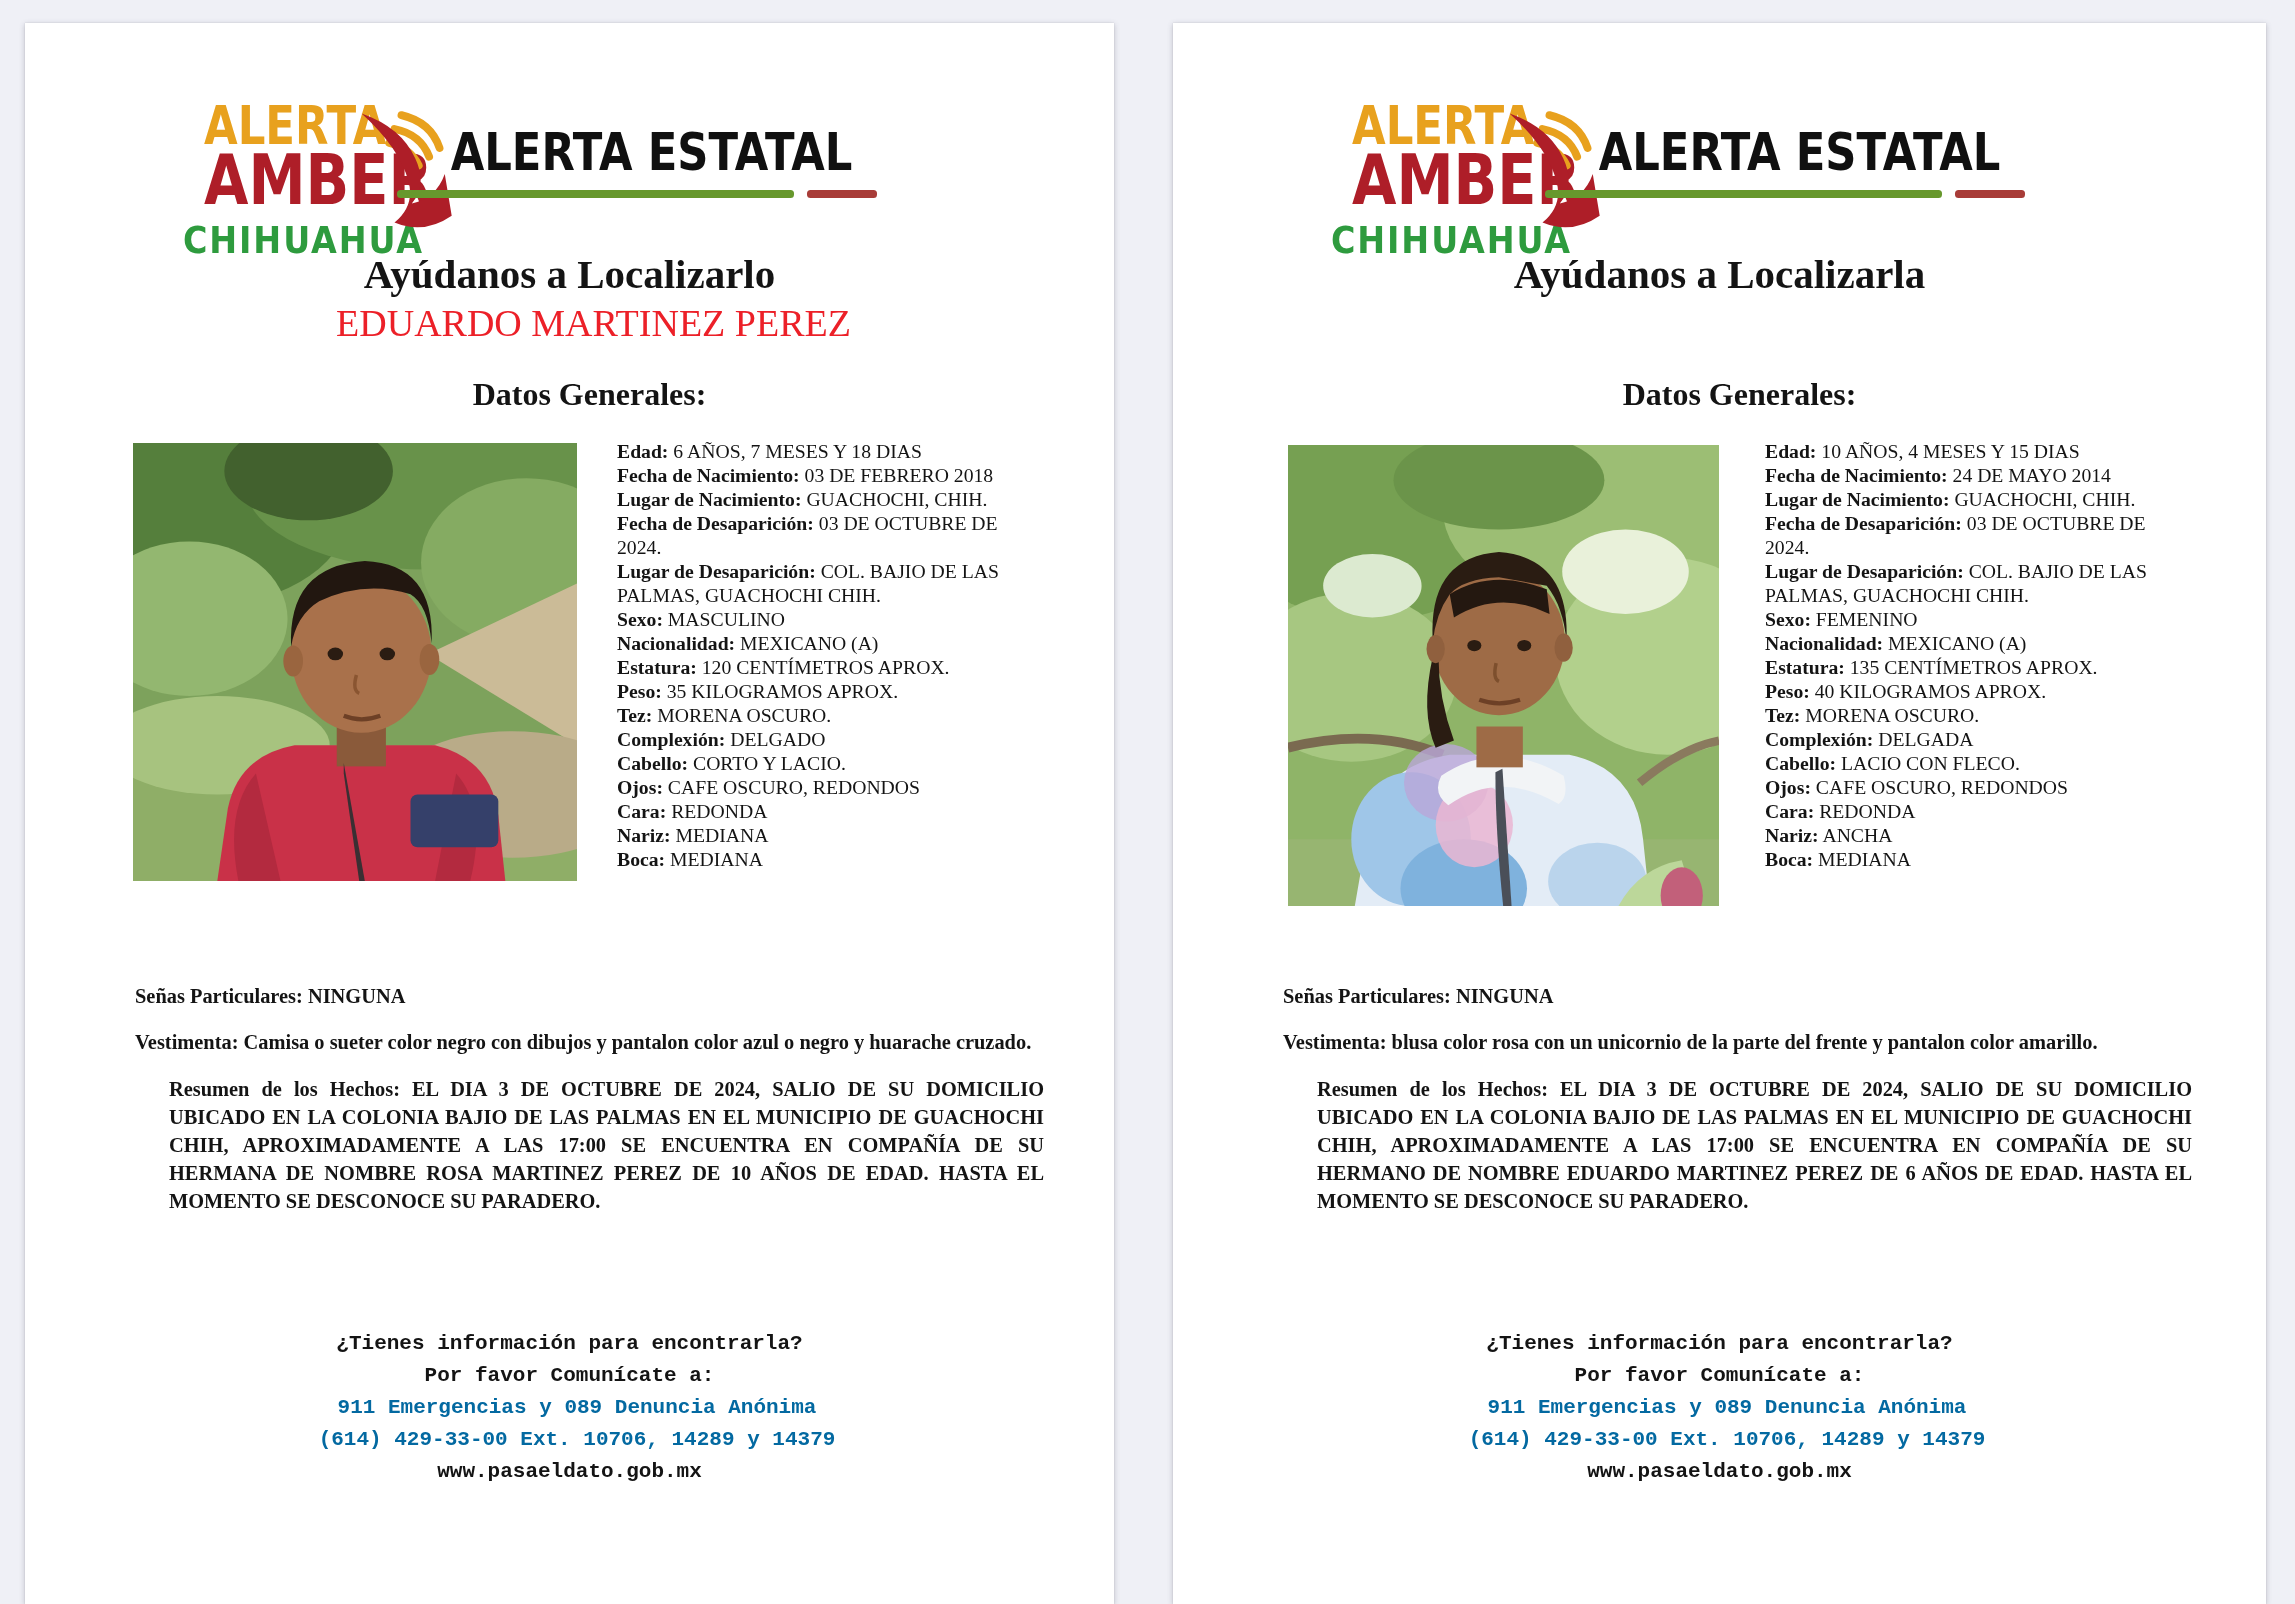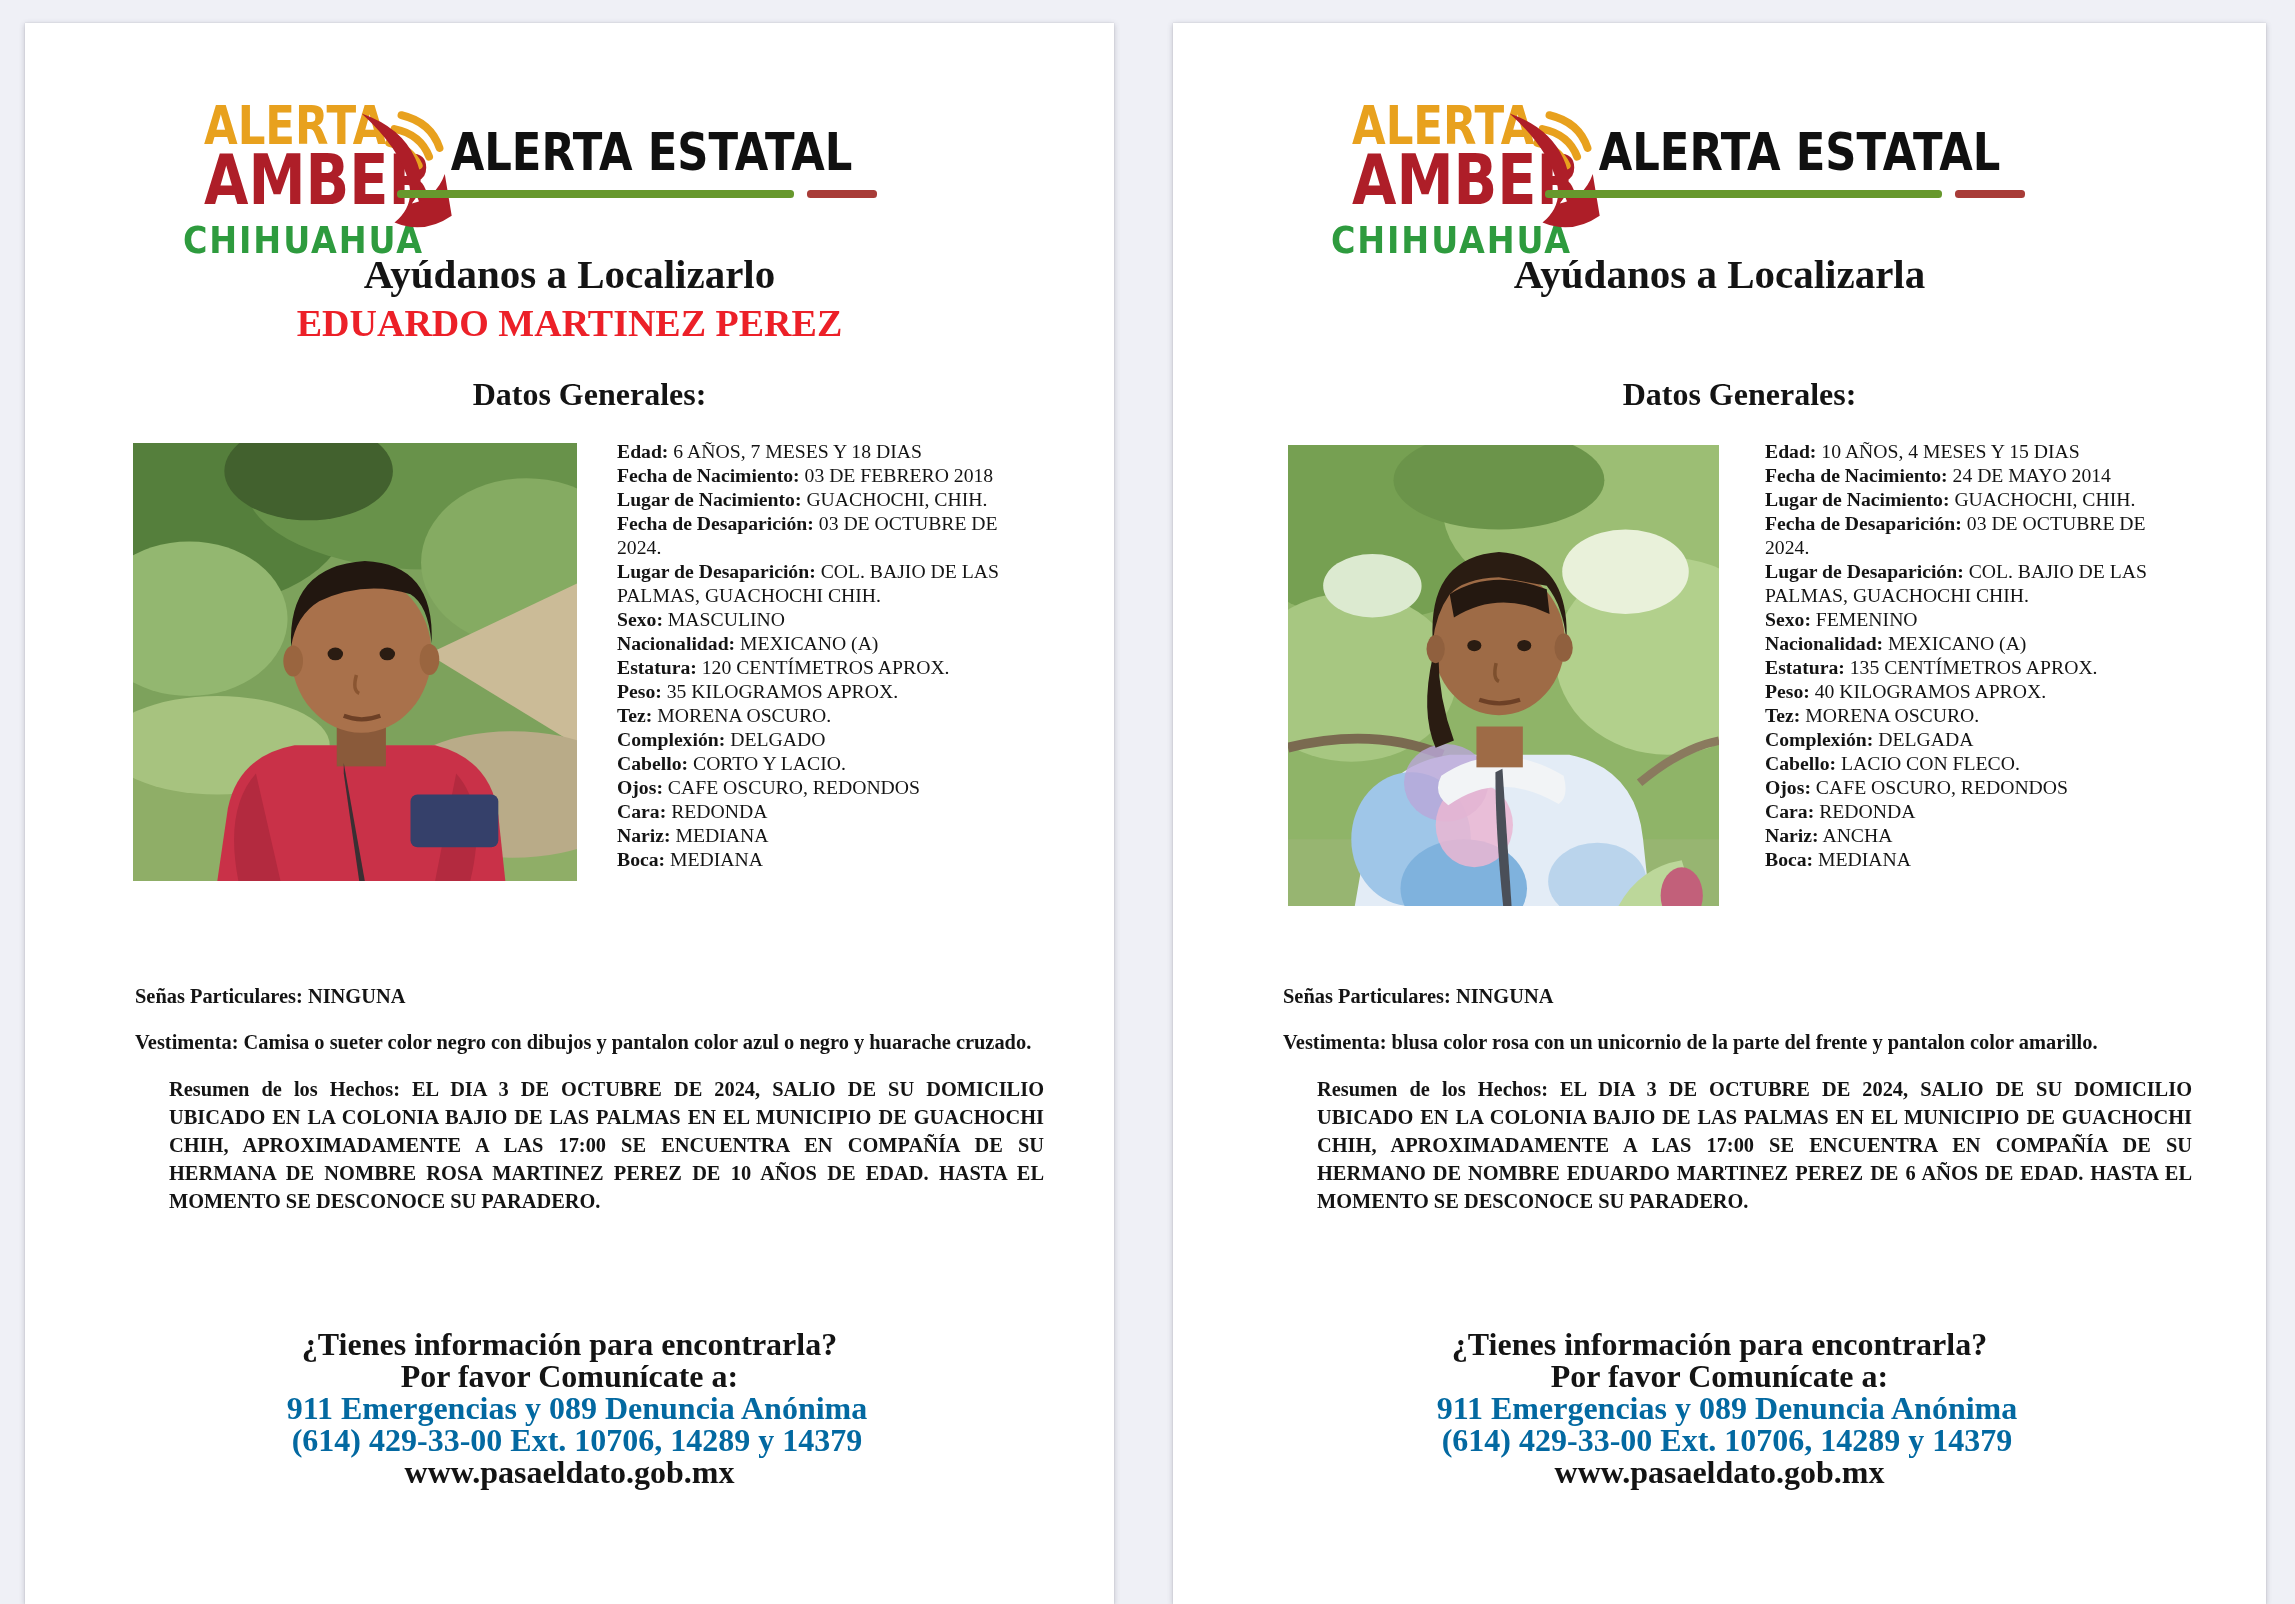--- a/index.html
+++ b/index.html
@@ -40,39 +40,39 @@
     position:absolute;left:394px;top:104px;width:422px;text-align:center;
     font-family:"DejaVu Sans","Liberation Sans",sans-serif;font-weight:800;
     font-size:51px;line-height:1;color:#101010;white-space:nowrap;
     transform:scaleX(.85);transform-origin:center top;
   }
   .rule-green{position:absolute;left:372px;top:167px;width:397px;height:7.7px;background:#67982d;border-radius:3.5px;}
   .rule-red{position:absolute;left:782px;top:167px;width:70px;height:7.7px;background:#a83c38;border-radius:3.5px;}
 
   
   .help-title{position:absolute;left:0;width:100%;top:229px;text-align:center;font-weight:700;font-size:41px;line-height:1.1;}
-  .victim-name{position:absolute;left:0;width:100%;top:280px;text-align:center;font-weight:700;font-size:38px;line-height:1.1;color:#ec2028;}
+  .victim-name{position:absolute;left:0;width:100%;top:280px;text-align:center;font-weight:400;font-size:38px;line-height:1.1;color:#ec2028;padding-left:24px;}
   .section-title{position:absolute;left:0;width:100%;top:354px;text-align:center;font-weight:700;font-size:32px;line-height:1.1;margin-left:20px;}
 
   
   .photo{position:absolute;left:108px;top:420px;width:444px;height:438px;overflow:hidden;background:#7da25c;}
   .page-right .photo{left:115px;top:422px;width:431px;height:461px;}
   .photo svg{width:100%;height:100%;display:block;}
 
   .data-col{position:absolute;left:592px;top:416px;width:408px;}
   .field{margin:0;font-size:19.7px;line-height:24px;}
   .field .lbl{font-weight:700;}
 
   
   .lower{position:absolute;left:110px;top:959px;width:909px;font-weight:700;font-size:20.4px;line-height:28px;}
   .lower p{margin:0 0 18.3px 0;}
   .lower .resumen{text-align:justify;margin-bottom:0;margin-left:34px;}
 
   
-  .contact{position:absolute;left:0;width:100%;top:1305px;text-align:center;font-weight:700;font-size:32px;line-height:32px;}
+  .contact{position:absolute;left:0;width:100%;top:1305px;text-align:center;font-weight:700;font-size:21px;line-height:32px;font-family:Liberation Mono, monospace;}
   .contact .red{color:#0369a1;padding-left:15px;}
 </style>
 </head>
 <body>
 
 <div class="canvas">
 
   <div class="page page-left">
 
     <div class="logo">

